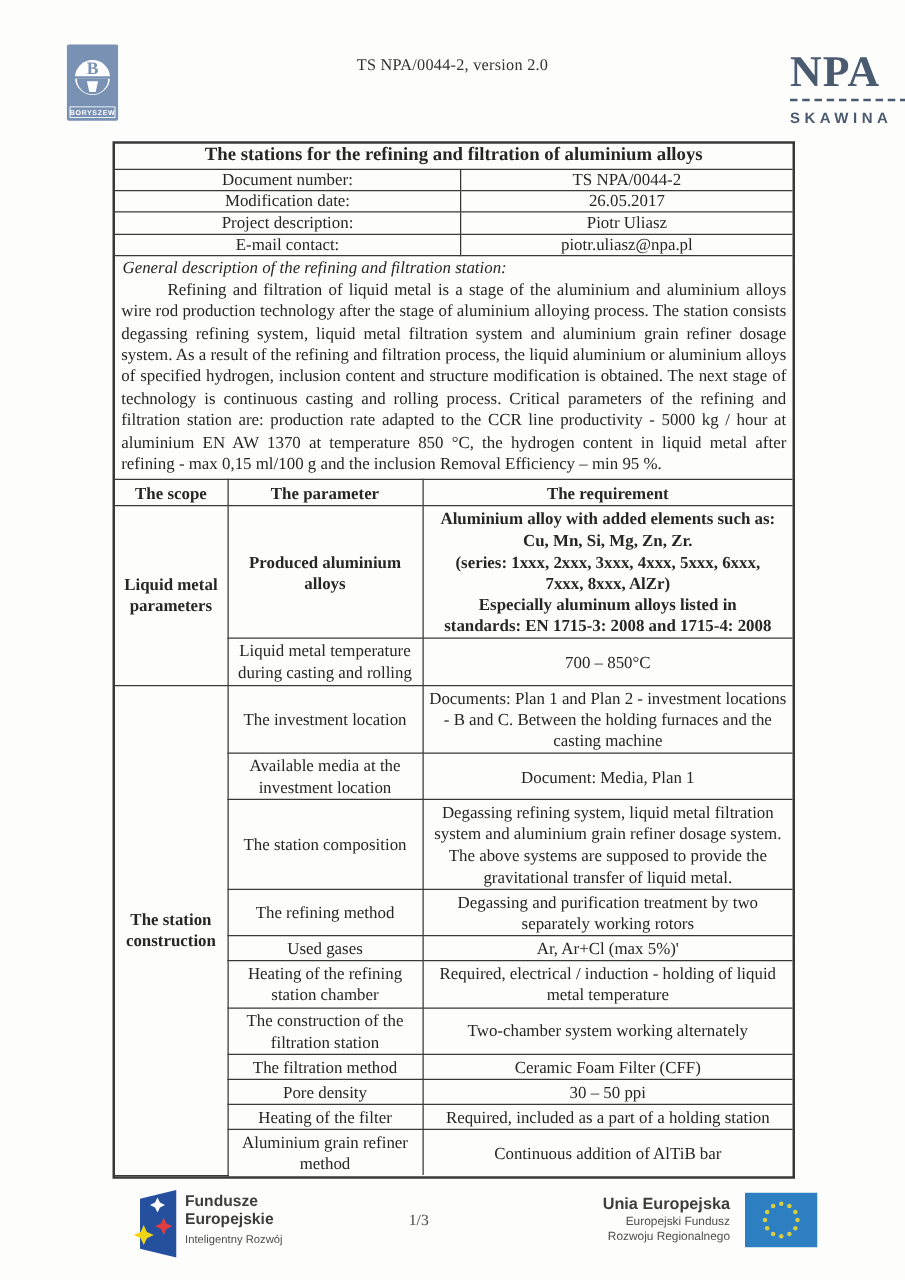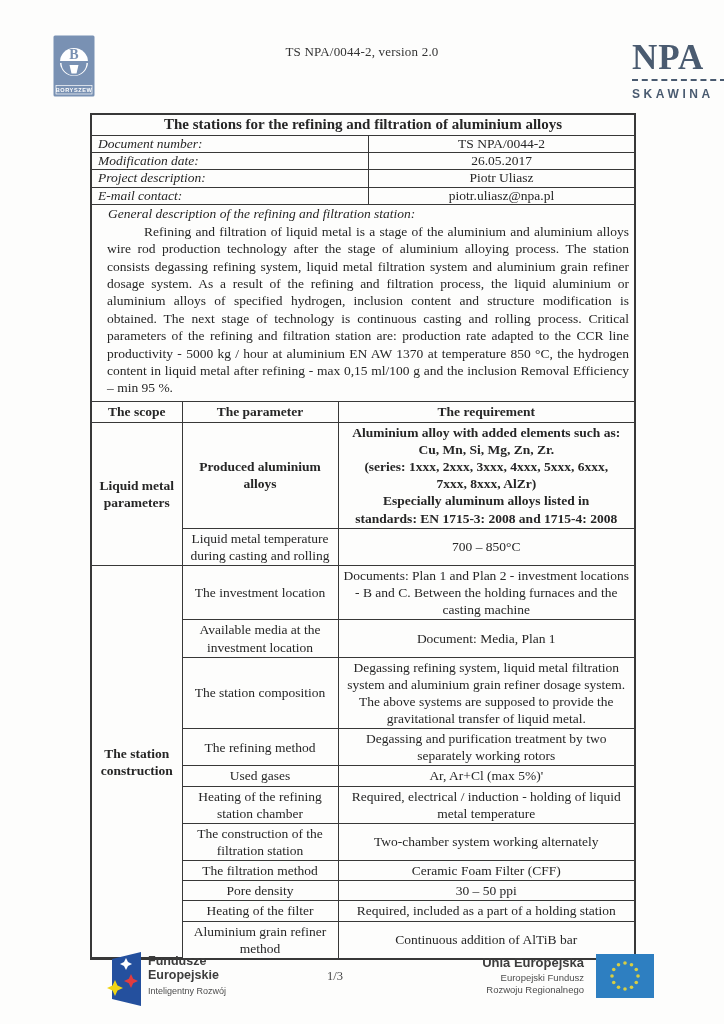--- a/index.html
+++ b/index.html
@@ -43,26 +43,26 @@
   }
   .doc-title {
     font-weight:bold; text-align:center; font-size:15px;
     padding:1px 0 2px 0; border-bottom:1px solid var(--border,#383838);
   }
   table { border-collapse:collapse; width:100%; }
   .meta-table td {
     border:1px solid var(--border,#383838); font-size:13.5px;
     padding:0 6px; height:16px; line-height:1.2;
   }
-  .meta-table td.meta-label { font-style:italic; width:264px; border-left:none; }
+  .meta-table td.meta-label { width:264px; border-left:none;text-align:center; }
   .meta-table td.meta-value { text-align:center; border-right:none; }
   .meta-table tr:first-child td { border-top:none; }
   .fw { font-weight:bold; }
 
-  .description { padding:0 5px 4px 15px; font-size:13.5px; }
+  .description { padding:0 5px 4px 5px; font-size:13.5px; }
   .desc-heading { font-style:italic; padding:1px 1px; }
   .desc-body { margin:0; text-align:justify; text-indent:37px; line-height:1.29; }
 
   .spec-table { table-layout:fixed; }
   .spec-table th, .spec-table td {
     border:1px solid var(--border,#383838); font-size:13.5px; text-align:center;
     vertical-align:middle; padding:1px 3px; line-height:1.27; overflow:hidden;
   }
   .spec-table th { font-weight:bold; height:18px; }
   .col-scope { width:90px; }

